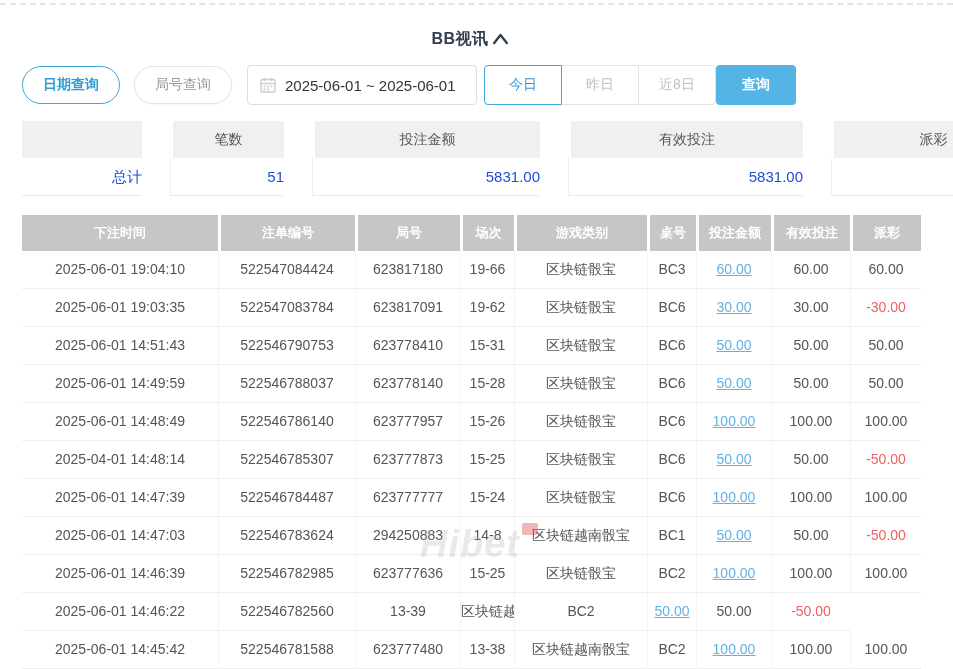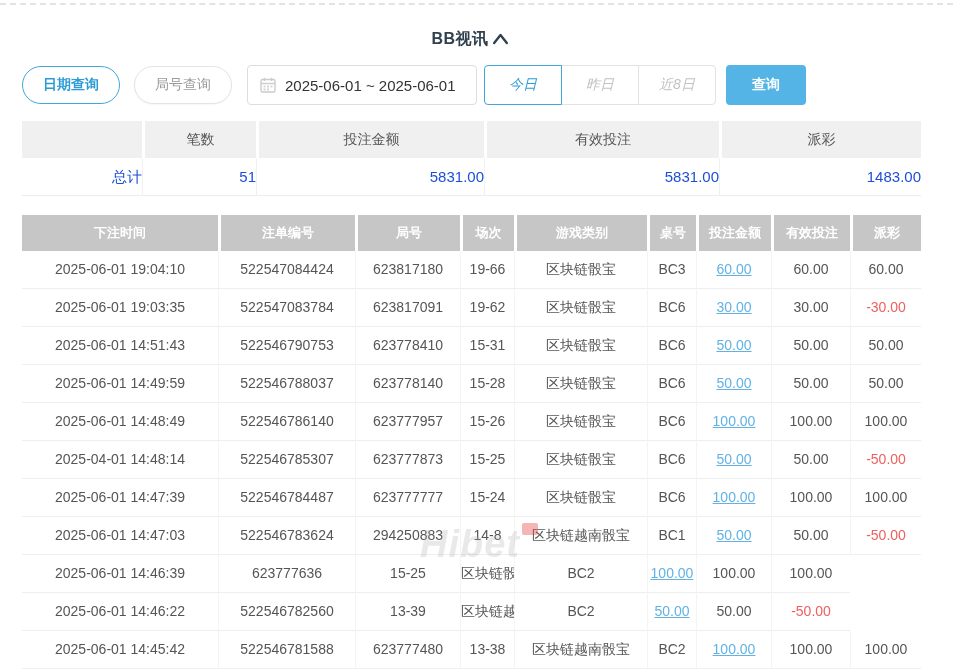--- a/index.html
+++ b/index.html
@@ -17,28 +17,28 @@
   .collapse-btn{background:none; border:none; cursor:pointer; padding:2px; line-height:0;}
   
   .filter-bar{display:flex; align-items:center; margin-top:18px; height:32px;}
   .pill{height:38px; padding:0 20px; border-radius:19px; background:#fff; font-size:14px; cursor:pointer;}
   .pill.active{border:1px solid #41a7da; color:#2d9cd6; font-weight:bold;}
   .pill.inactive{border:1px solid #e4e4e4; color:#9a9a9a; margin-left:14px; box-shadow:0 1px 2px rgba(0,0,0,.04);}
   .date-field{display:flex; align-items:center; height:40px; width:230px; margin-left:15px; border:1px solid #ddd; border-radius:4px; padding:8px 12px; background:#fff; cursor:pointer;}
   .date-field .cal{margin-right:9px; line-height:0;}
   .date-text{font-size:15px; color:#333; white-space:nowrap;}
   .quick-group{display:flex; margin-left:7px; height:40px;}
-  .quick-btn{min-width:78px; padding:0 14px; background:#fff; border:1px solid #e2e2e2; color:#c2c2c2; font-size:14px; cursor:pointer; margin-left:-1px;font-style:italic;}
+  .quick-btn{min-width:78px; padding:0 14px; background:#fff; border:1px solid #e2e2e2; color:#c2c2c2; font-size:14px; cursor:pointer; margin-left:-1px;}
   .quick-btn:first-child{margin-left:0; border-radius:4px 0 0 4px;}
   .quick-btn:last-child{border-radius:0 4px 4px 0;}
   .quick-btn.active{border:1px solid #41a7da; color:#2d9cd6; position:relative; z-index:2; border-radius:4px 0 0 4px;}
-  .search-btn{height:40px; width:80px; margin-left:10px; background:var(--accent); color:#fff; border:none; border-radius:4px; font-size:14px; font-weight:bold; cursor:pointer;}
+  .search-btn{height:40px; width:80px; background:var(--accent); color:#fff; border:none; border-radius:4px; font-size:14px; font-weight:bold; cursor:pointer;}
   
   .summary{margin-top:20px; width:899px;}
-  .sum-row{display:grid; grid-template-columns:120px 114px 228px 235px 202px;}
+  .sum-row{display:grid; grid-template-columns:120px 114px 228px 235px 202px;gap:28px;}
   .sum-head .sum-cell{background:var(--sum-head-bg); color:#555; font-size:14px; height:37px; line-height:37px; text-align:center; border-left:3px solid #fff;}
   .sum-head .sum-cell:first-child{border-left:none;}
   .sum-body .sum-cell{background:#fff; color:#1d4ed8; font-size:15px; height:38px; line-height:38px; text-align:right; border-bottom:1px solid #ececec; border-left:1px solid #f1f1f1;}
   .sum-body .sum-cell:first-child{border-left:none;}
   
   .bet-table{margin-top:19px; width:899px; position:relative;}
   .thead, .trow{display:grid; grid-template-columns:196px 137px 105px 54px 133px 49px 75px 79px 71px;}
   .thead .tcell{background:var(--thead-bg); color:#fff; font-weight:bold; font-size:13px; height:36px; line-height:36px; text-align:center; border-left:3px solid #fff; overflow:hidden; white-space:nowrap;}
   .thead .tcell:first-child{border-left:none;}
   .trow .tcell{background:#fff; color:#555; font-size:14px; height:38px; line-height:37px; text-align:center; border-bottom:1px solid #eeeeee; border-left:1px solid #f4f4f4; white-space:nowrap; overflow:hidden;}
@@ -206,20 +206,21 @@
           <div class="tcell">294250883</div>
           <div class="tcell">14-8</div>
           <div class="tcell">区块链越南骰宝</div>
           <div class="tcell">BC1</div>
           <div class="tcell"><span class="amt-link">50.00</span></div>
           <div class="tcell">50.00</div>
           <div class="tcell neg">-50.00</div>
         </div>
         <div class="trow">
           <div class="tcell">2025-06-01 14:46:39</div>
+          <div class="tcell">522546782985</div>
           <div class="tcell">623777636</div>
           <div class="tcell">15-25</div>
           <div class="tcell">区块链骰宝</div>
           <div class="tcell">BC2</div>
           <div class="tcell"><span class="amt-link">100.00</span></div>
           <div class="tcell">100.00</div>
           <div class="tcell">100.00</div>
         </div>
         <div class="trow">
           <div class="tcell">2025-06-01 14:46:22</div>

